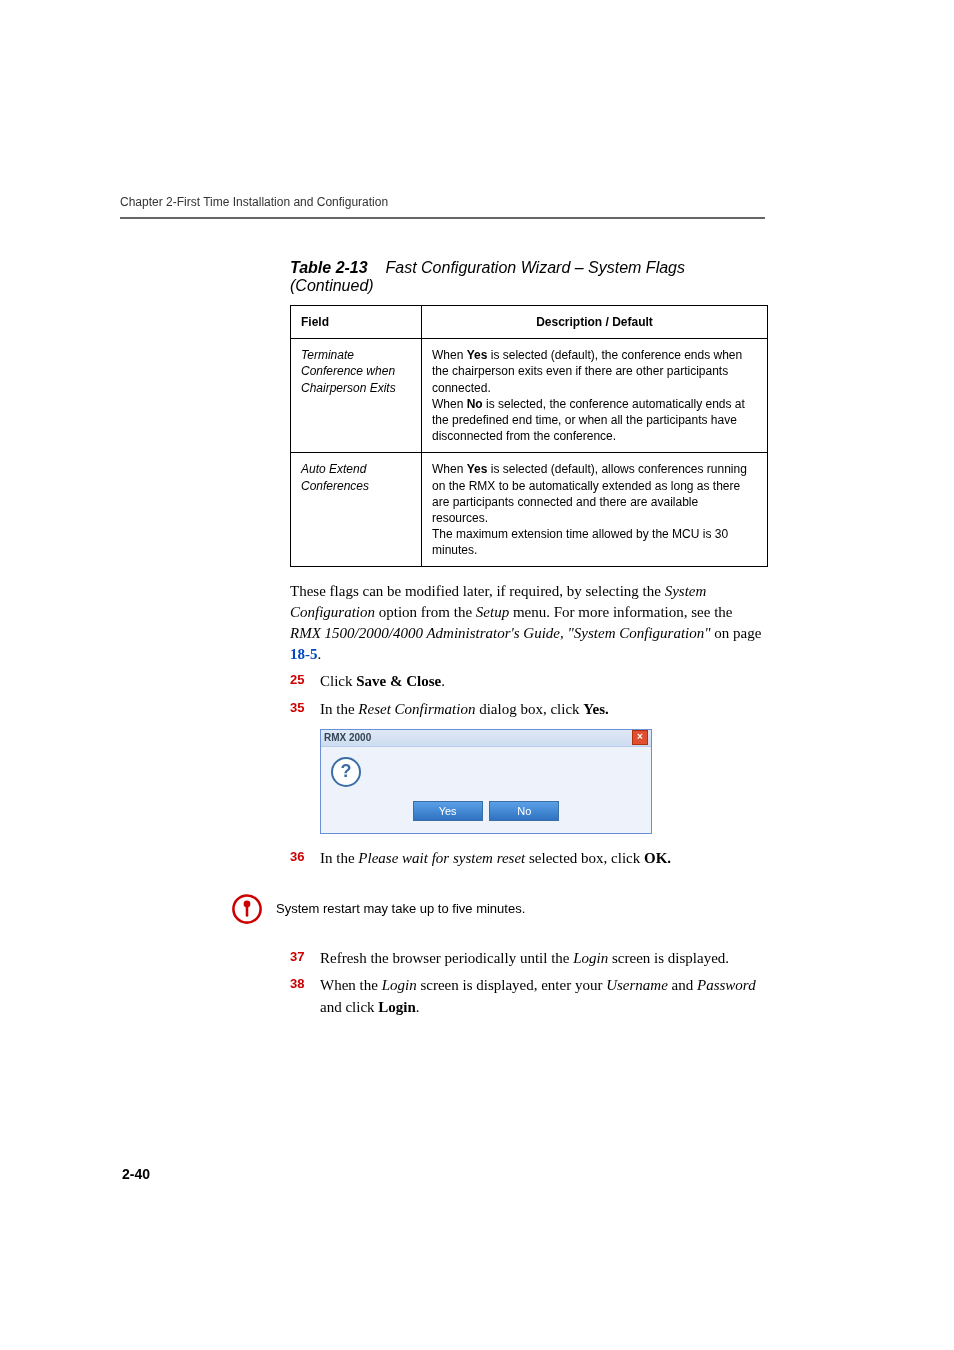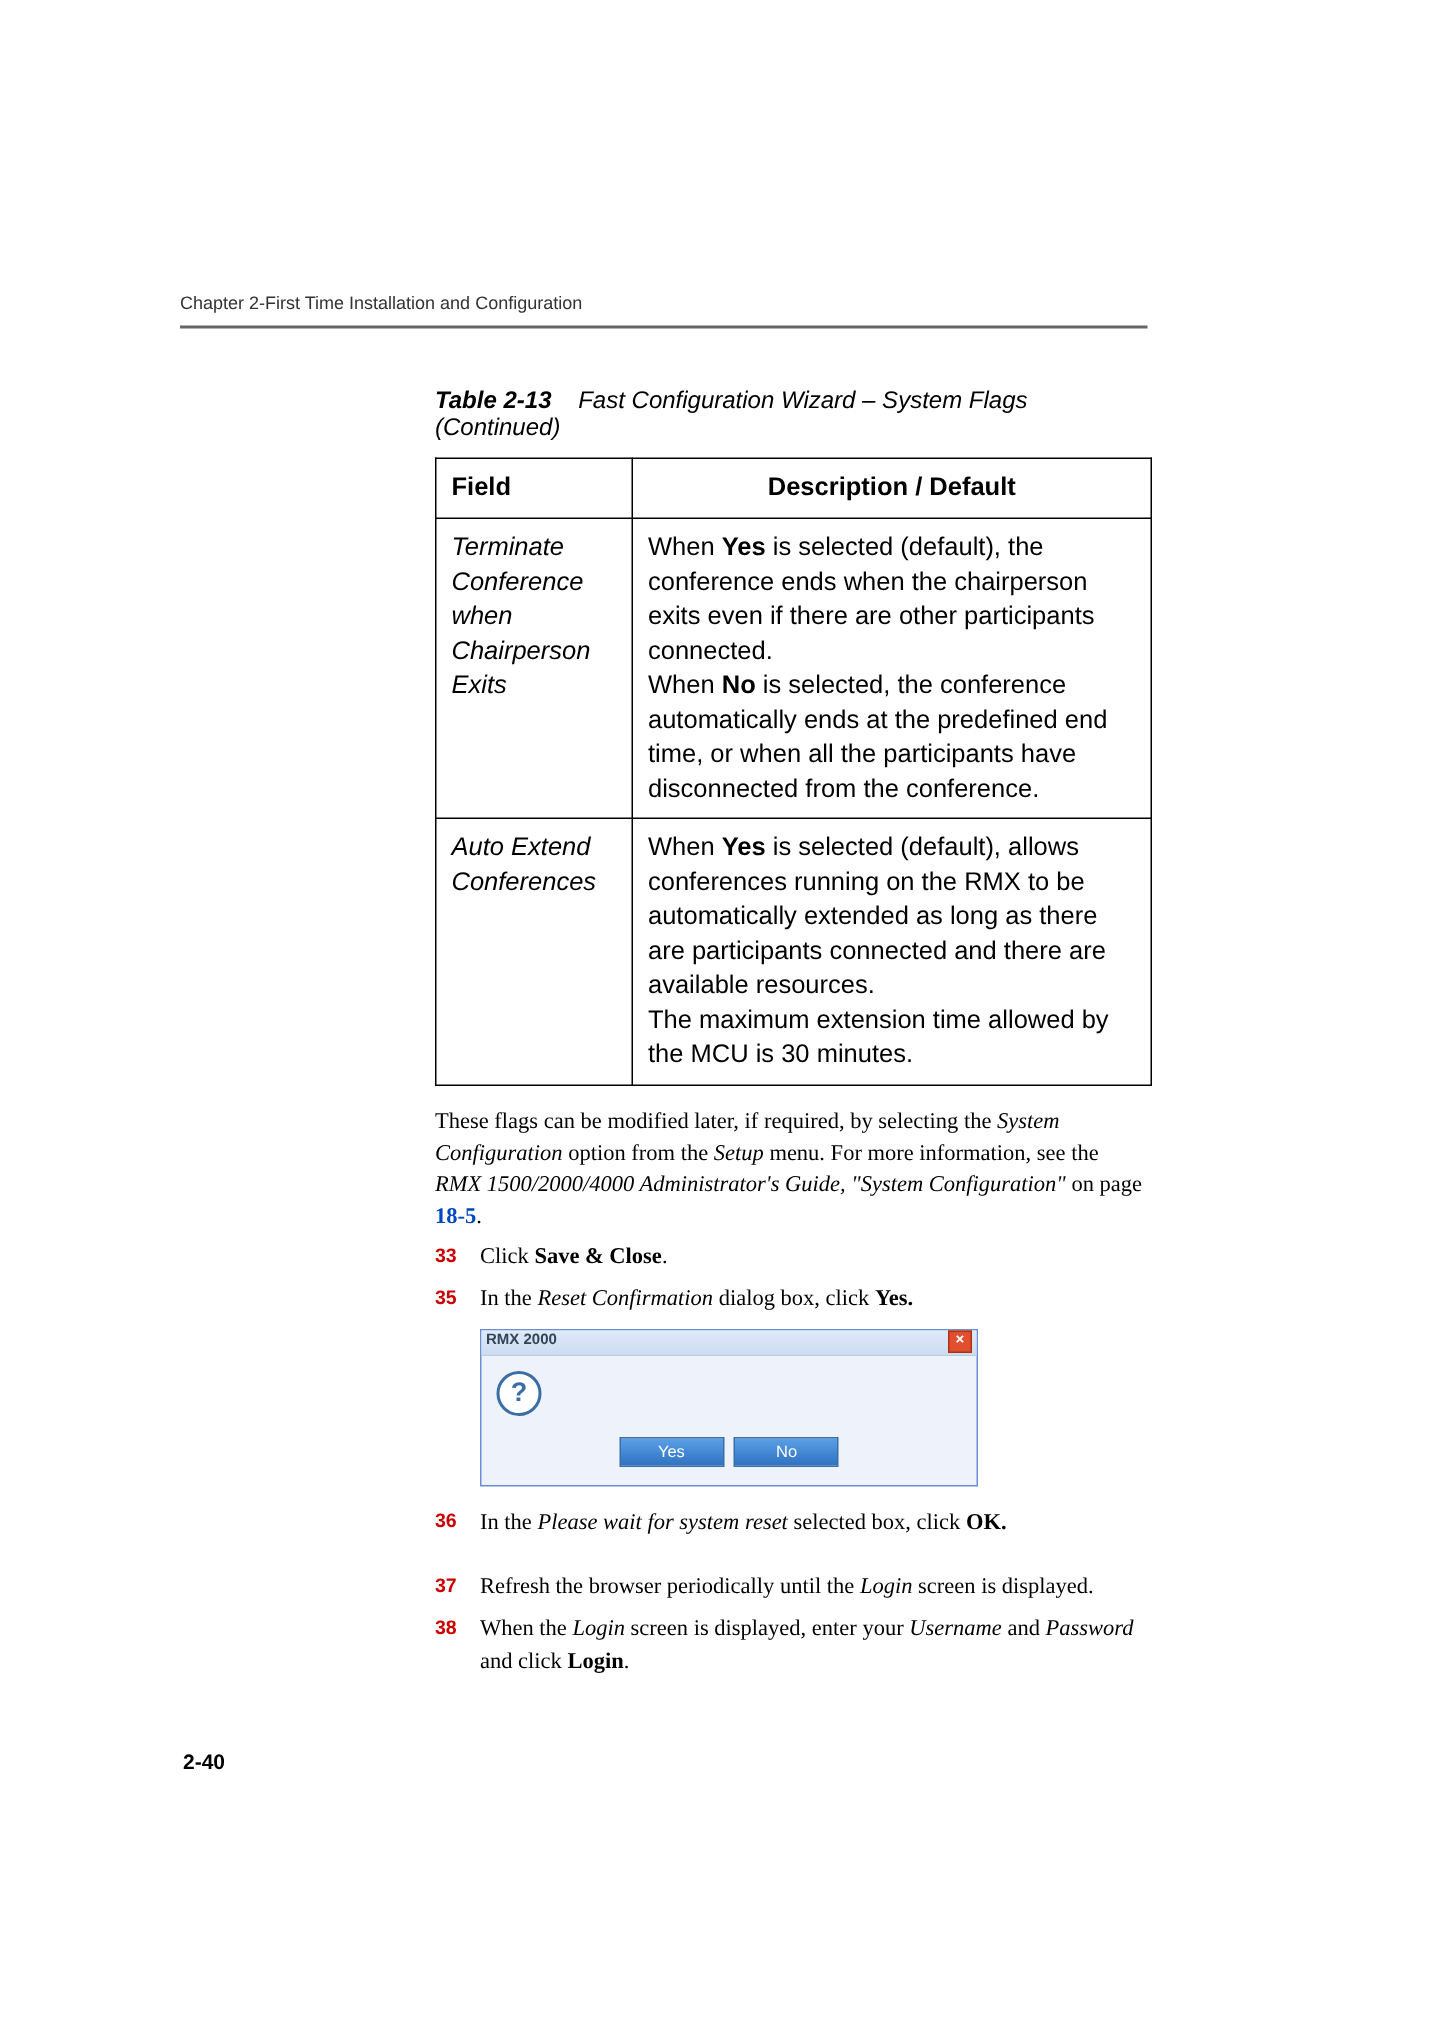--- a/index.html
+++ b/index.html
@@ -32,21 +32,21 @@
     font-family: Arial, Helvetica, sans-serif;
     font-size: 16px;
     margin-bottom: 10px;
   }
   .table-caption .tc-label { font-weight: bold; font-style: italic; }
   .table-caption .tc-title { font-style: italic; }
   table.systable {
     border-collapse: collapse;
     width: 478px;
     font-family: Arial, Helvetica, sans-serif;
-    font-size: 17px;
+    font-size: 12px;
   }
   table.systable th, table.systable td {
     border: 1px solid #000;
     padding: 8px 10px;
     vertical-align: top;
     text-align: left;
     line-height: 1.35;
   }
   table.systable th {
     font-weight: bold;
@@ -229,21 +229,21 @@
         </tr>
       </tbody>
     </table>
 
     <div class="para">
       <span>These flags can be modified later, if required, by selecting the </span><span class="ital">System Configuration</span><span> option from the </span><span class="ital">Setup</span><span> menu. For more information, see the </span><span class="ital">RMX 1500/2000/4000 Administrator's Guide, "System Configuration"</span><span> on page </span><span class="link-blue">18-5</span><span>.</span>
     </div>
 
     <ul class="ol">
       <li>
-        <span class="num">33</span>
+        <span class="num">25</span>
         <span>Click </span><span class="bold">Save &amp; Close</span><span>.</span>
       </li>
       <li>
         <span class="num">35</span>
         <span>In the </span><span class="ital">Reset Confirmation</span><span> dialog box, click </span><span class="bold">Yes.</span>
 
         <div class="dlg-wrap" style="margin-left:0;">
           <div class="dlg">
             <div class="dlg-title">
               <span>RMX 2000</span>
@@ -259,20 +259,30 @@
           </div>
         </div>
       </li>
       <li style="margin-top:14px;">
         <span class="num">36</span>
         <span>In the </span><span class="ital">Please wait for system reset</span><span> selected box, click </span><span class="bold">OK.</span>
       </li>
     </ul>
   </div>
 
+  <div class="note-row" style="margin-left:110px;">
+    <div class="note-icon">
+      <svg viewBox="0 0 40 40" width="34" height="34">
+        <circle cx="20" cy="20" r="16" fill="none" stroke="#c00" stroke-width="3"></circle>
+        <circle cx="20" cy="14" r="4" fill="#c00"></circle>
+        <rect x="18.5" y="17" width="3" height="12" rx="1.5" fill="#c00"></rect>
+      </svg>
+    </div>
+    <div class="note-text">System restart may take up to five minutes.</div>
+  </div>
 
   <div class="content-col" style="margin-top:0;">
     <ul class="ol after-note-list">
       <li>
         <span class="num">37</span>
         <span>Refresh the browser periodically until the </span><span class="ital">Login</span><span> screen is displayed.</span>
       </li>
       <li>
         <span class="num">38</span>
         <span>When the </span><span class="ital">Login</span><span> screen is displayed, enter your </span><span class="ital">Username</span><span> and </span><span class="ital">Password</span><span> and click </span><span class="bold">Login</span><span>.</span>

